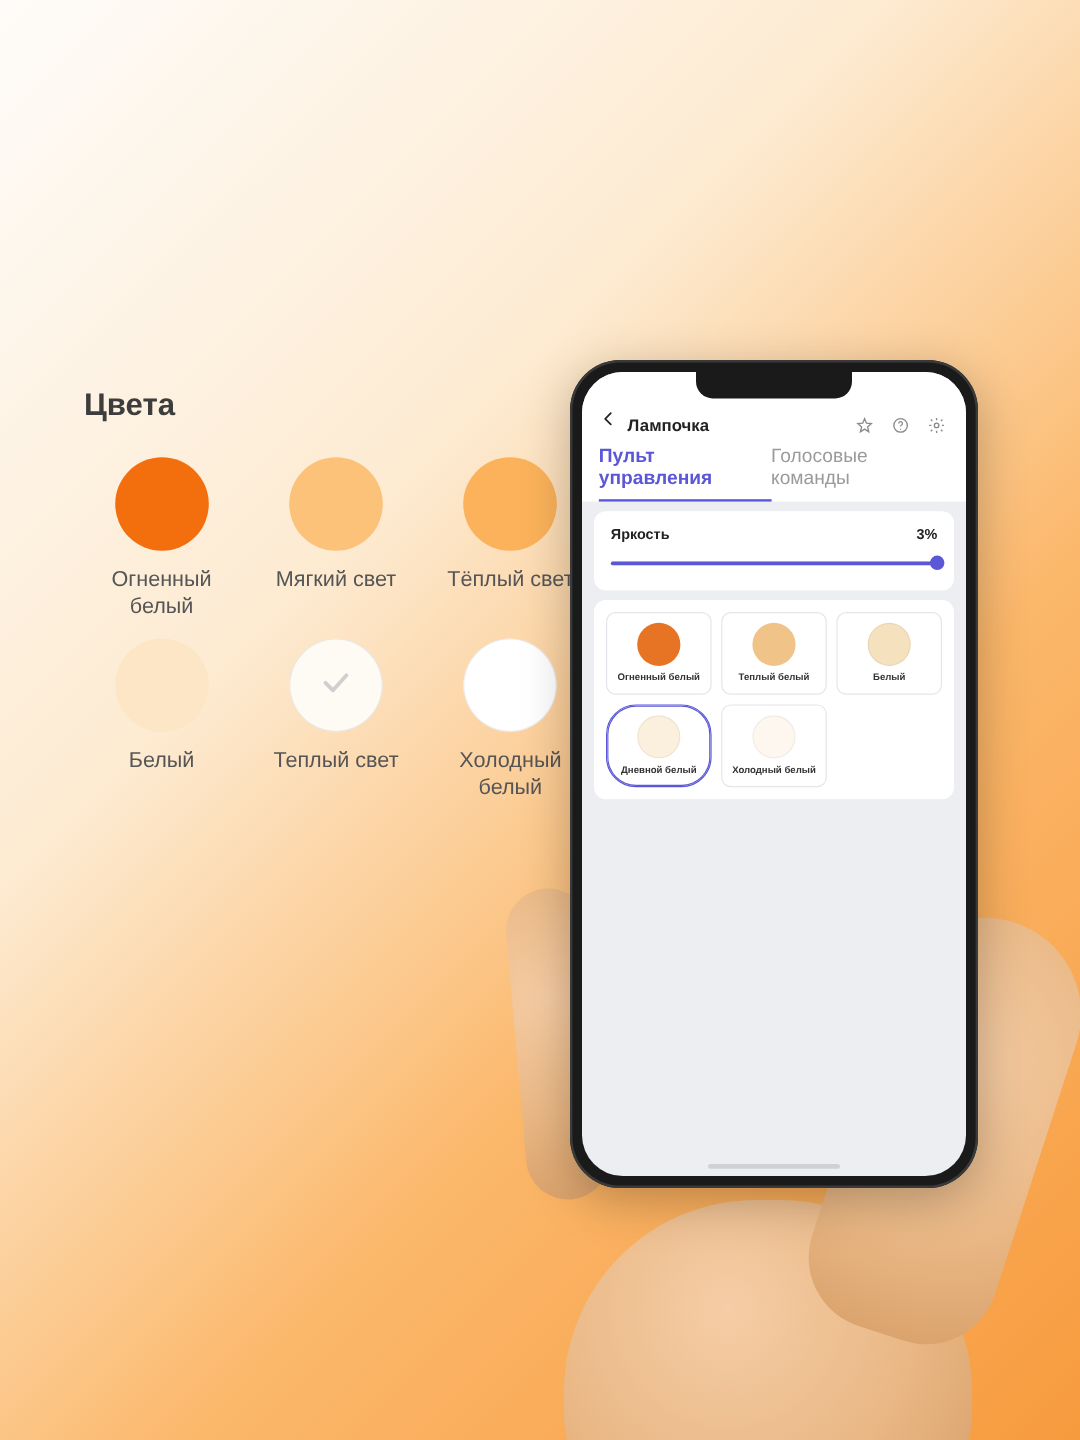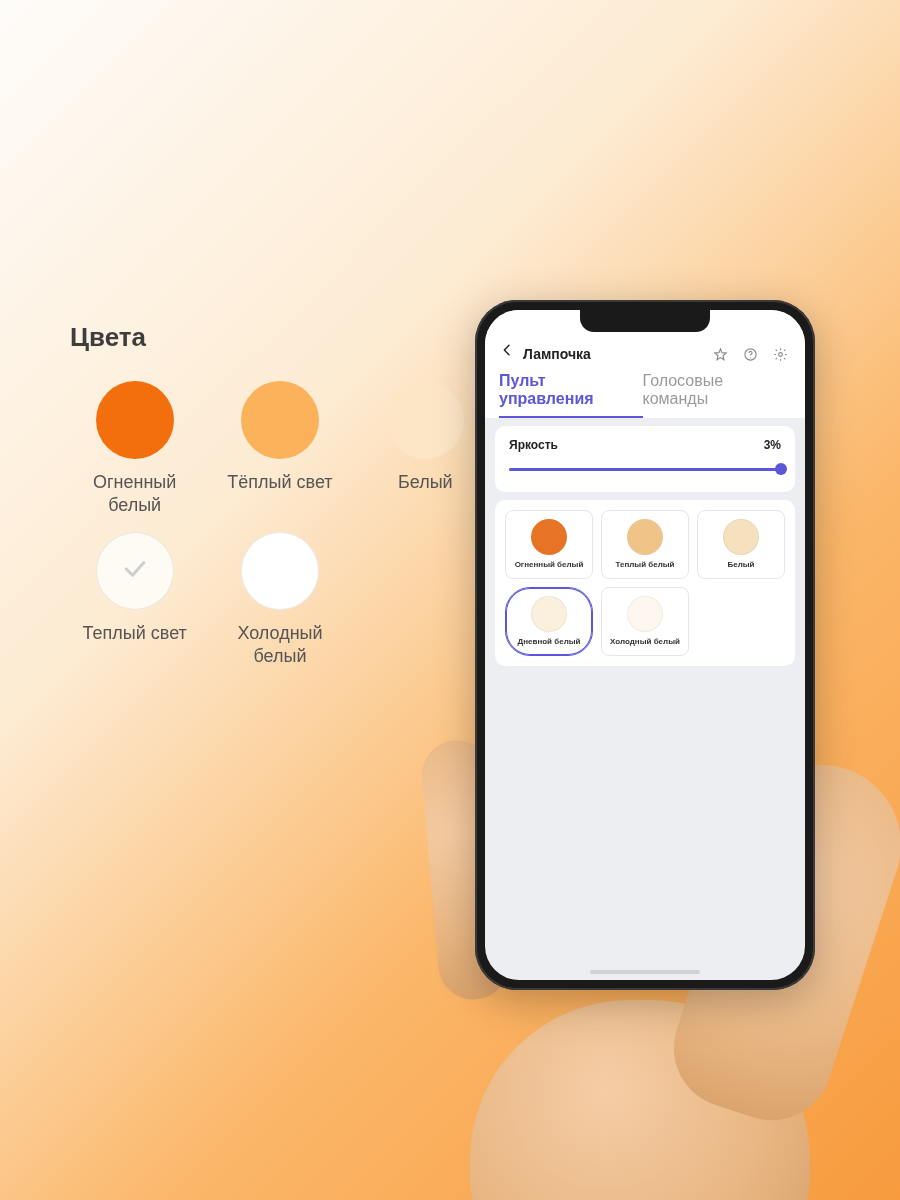--- a/index.html
+++ b/index.html
@@ -233,20 +233,24 @@
 <div class="palette">
   <div class="palette-title">Цвета</div>
   <div class="palette-grid">
 
     <div class="palette-item">
       <div class="palette-swatch" style="background:#f36f0d"></div>
       <div class="palette-label">Огненный
 белый</div>
     </div>
 
+    <div class="palette-item">
+      <div class="palette-swatch" style="background:#fcc279"></div>
+      <div class="palette-label">Мягкий свет</div>
+    </div>
 
     <div class="palette-item">
       <div class="palette-swatch" style="background:#fbb25a"></div>
       <div class="palette-label">Тёплый свет</div>
     </div>
 
     <div class="palette-item">
       <div class="palette-swatch" style="background:#fde6c6"></div>
       <div class="palette-label">Белый</div>
     </div>

